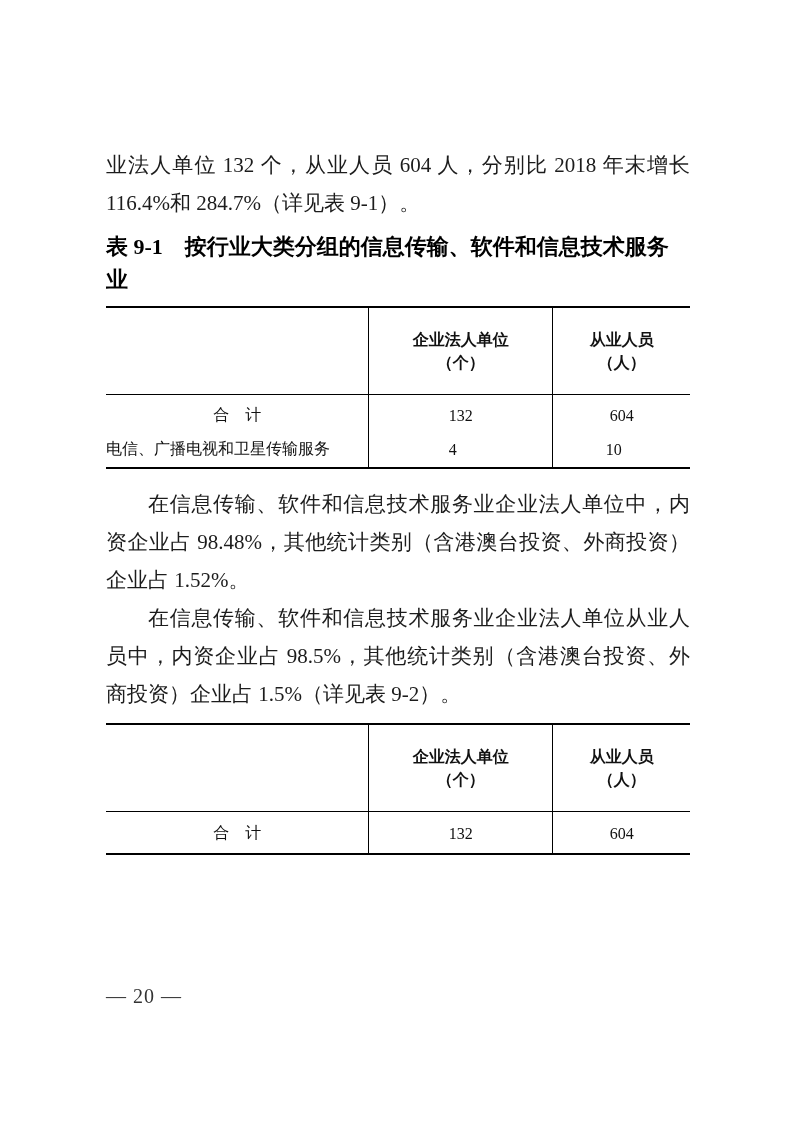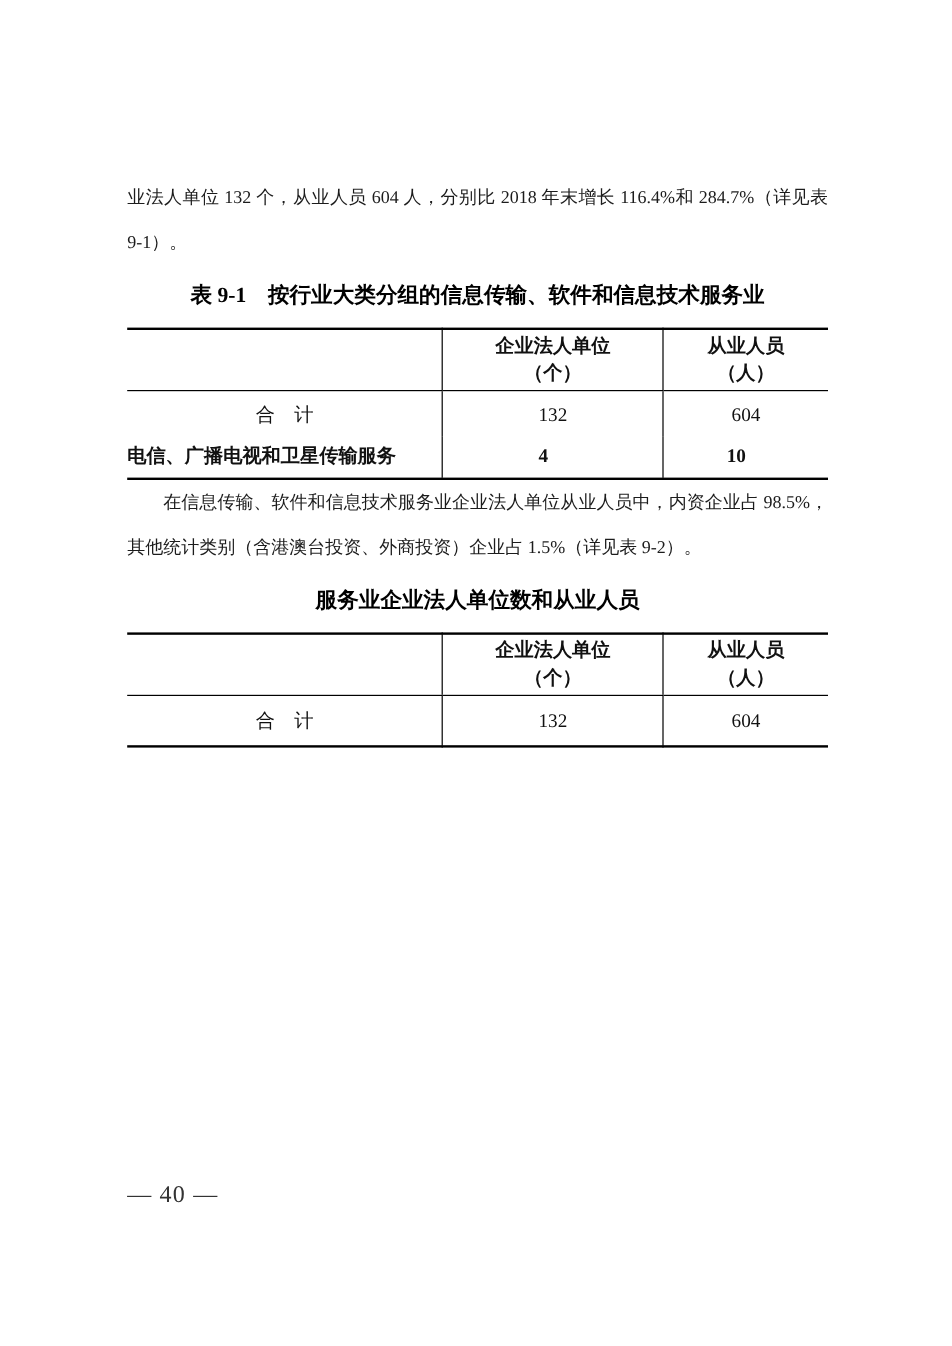--- a/index.html
+++ b/index.html
@@ -11,33 +11,32 @@
     position: relative;
     overflow: hidden;
   }
   .content {
     position: absolute;
     left: 106px;
     top: 146px;
     width: 584px;
   }
   .para {
-    font-size: 15px;
+    font-size: 21px;
     line-height: 38px;
     text-align: justify;
     text-align-last: left;
     color: #1c1c1c;
   }
   .para.indent { text-indent: 2em; }
   .para.spaced { margin-top: 16px; }
   .table-title {
     margin-top: 8px;
-    text-align: center;
     font-weight: bold;
-    font-size: 18px;
+    font-size: 22px;
     line-height: 33px;
     color: #000;
   }
   table.stat-table {
     width: 100%;
     border-collapse: collapse;
     border-top: 2.5px solid #000;
     border-bottom: 2.5px solid #000;
     margin-top: 10px;
     table-layout: fixed;
@@ -50,27 +49,27 @@
     text-align: center;
     vertical-align: middle;
     color: #111;
   }
   .stat-table .vline { border-left: 1.5px solid #000; }
   .stat-table tr.header-row td {
     border-bottom: 1.5px solid #000;
     height: 50px;
     font-weight: bold;
     line-height: 23px;
-    padding: 2px 0;
+    padding: 20px 0;
   }
   .stat-table tr.total-row td {
     font-weight: normal;
     padding: 10px 0 7px 0;
   }
-  .t1 tr.data-row td { padding: 6px 16px 7px 0; font-weight: bold; }
+  .t1 tr.data-row td { padding: 6px 16px 7px 0; }
   .t2 tr.total-row td { padding: 11px 0 9px 0; }
   .t2 tr.data-row td { padding: 12px 0 13px 0; }
   .stat-table td.label-cell {
     text-align: left;
     padding-left: 16px;
   }
   .compressed {
     display: inline-block;
     transform: scaleX(0.78);
     transform-origin: 0 50%;
@@ -120,25 +119,25 @@
       <td class="vline">604</td>
     </tr>
     <tr class="data-row">
       <td class="label-cell">电信、广播电视和卫星传输服务</td>
       <td class="vline">4</td>
       <td class="vline">10</td>
     </tr>
   </tbody>
     </table>
 
+  <p class="para indent spaced">在信息传输、软件和信息技术服务业企业法人单位中，内资企业占 98.48%，其他统计类别（含港澳台投资、外商投资）企业占 1.52%。</p>
 
   <p class="para indent">在信息传输、软件和信息技术服务业企业法人单位从业人员中，内资企业占 98.5%，其他统计类别（含港澳台投资、外商投资）企业占 1.5%（详见表 9-2）。</p>
 
   <div class="table-title">
-    <div>服务业企业法人单位数和从业人员</div>
   </div>
 
   <table class="stat-table t2">
     <colgroup>
         <col class="c1">
         <col class="c2">
         <col class="c3">
       </colgroup>
     <tbody>
         <tr class="header-row">
@@ -155,13 +154,13 @@
     <tr class="total-row">
       <td>合　计</td>
       <td class="vline">132</td>
       <td class="vline">604</td>
     </tr>
   </tbody>
     </table>
 
 </div>
 
-<div class="page-number">— 40 —</div>
+<div class="page-number">— 20 —</div>
 
 </body></html>

